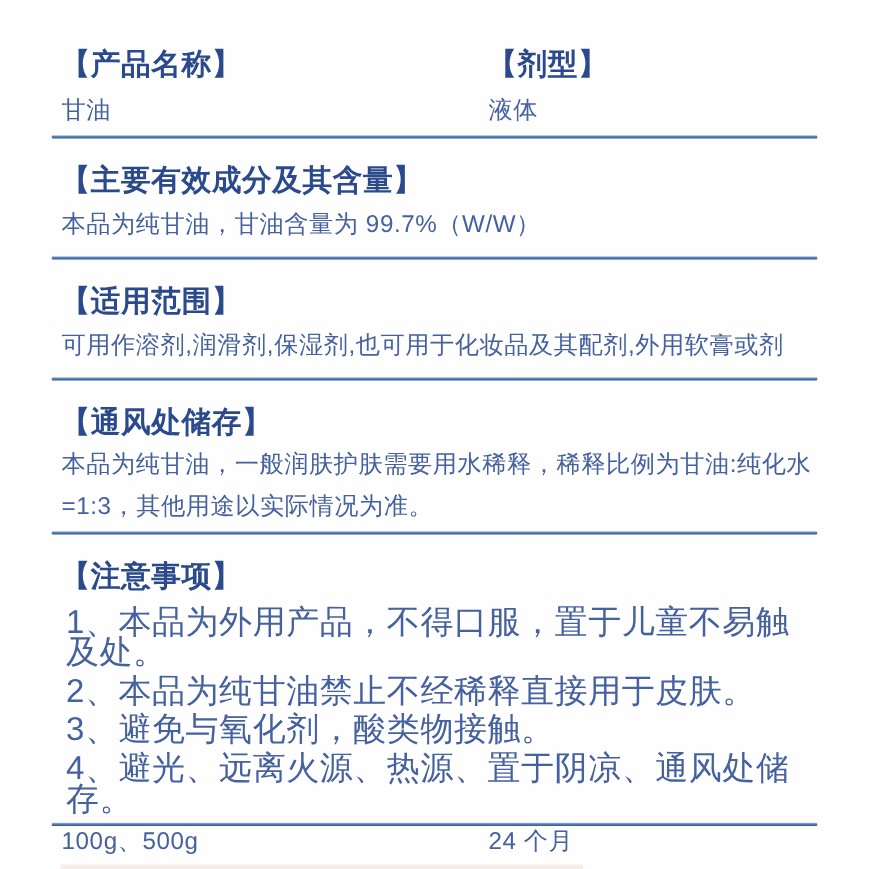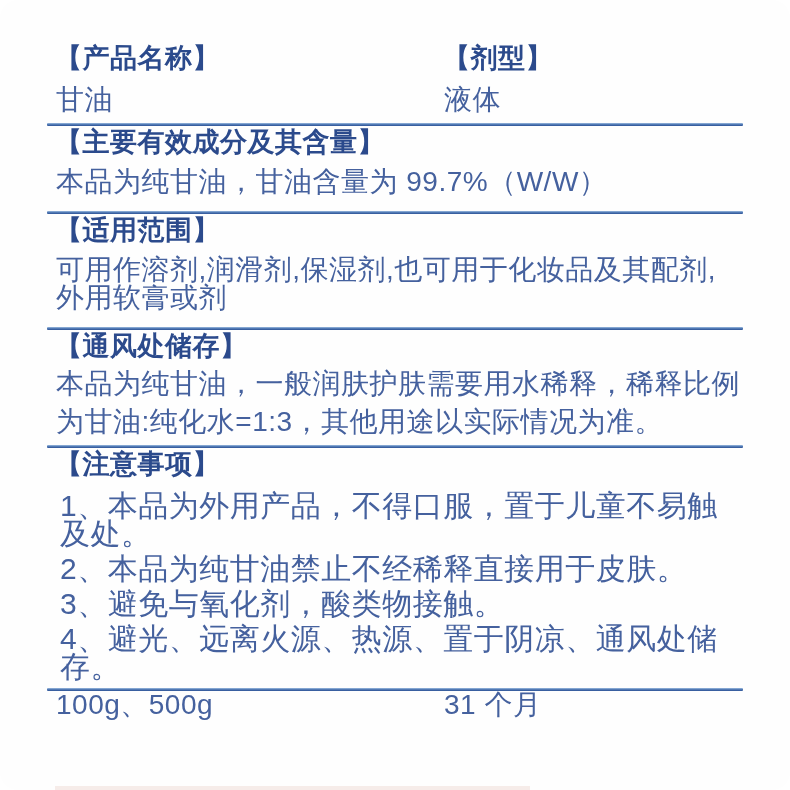--- a/index.html
+++ b/index.html
@@ -18,41 +18,41 @@
   }
   .heading {
     font-size: 27px;
     font-weight: bold;
     color: #2b4a8c;
     line-height: 32px;
     letter-spacing: 0.5px;
     padding-left: 8px;
   }
   .value {
-    font-size: 28px;
+    font-size: 22px;
     color: #45619e;
     line-height: 28px;
     letter-spacing: 0.5px;
     padding-left: 9px;
   }
   .two-col {
     display: grid;
     grid-template-columns: 388px 1fr;
   }
   .divider {
     height: 3px;
     background: linear-gradient(to bottom, #a8c4e4 0%, #5d85bd 35%, #2c5296 100%);
     border-radius: 1px;
   }
   .divider-1 { margin-top: 9px; }
   .divider-2 { margin-top: 15px; }
   .divider-3 { margin-top: 15px; }
   .divider-4 { margin-top: 4px; }
   .divider-5 { margin-top: 2px; }
-  .sec-head-gap { }
+  .sec-head-gap { margin-top: 22px; }
   .sec-body-gap { margin-top: 10px; }
   .row1-values { margin-top: 12px; }
   .usage-text {
     margin-top: 3px;
     line-height: 38px;
   }
   .list { margin-top: 12px; }
   .list-item {
     font-size: 30px;
     color: #45619e;
@@ -109,17 +109,17 @@
       <div class="list-item">1、本品为外用产品，不得口服，置于儿童不易触及处。</div>
       <div class="list-item">2、本品为纯甘油禁止不经稀释直接用于皮肤。</div>
       <div class="list-item">3、避免与氧化剂，酸类物接触。</div>
       <div class="list-item">4、避光、远离火源、热源、置于阴凉、通风处储存。</div>
     </div>
   </div>
   <div class="divider divider-5"></div>
 
   <div class="two-col row2-values">
     <div class="value">100g、500g</div>
-    <div class="value">31 个月</div>
+    <div class="value">24 个月</div>
   </div>
 
   <div class="bottom-artifact"></div>
 </div>
 
 </body></html>

